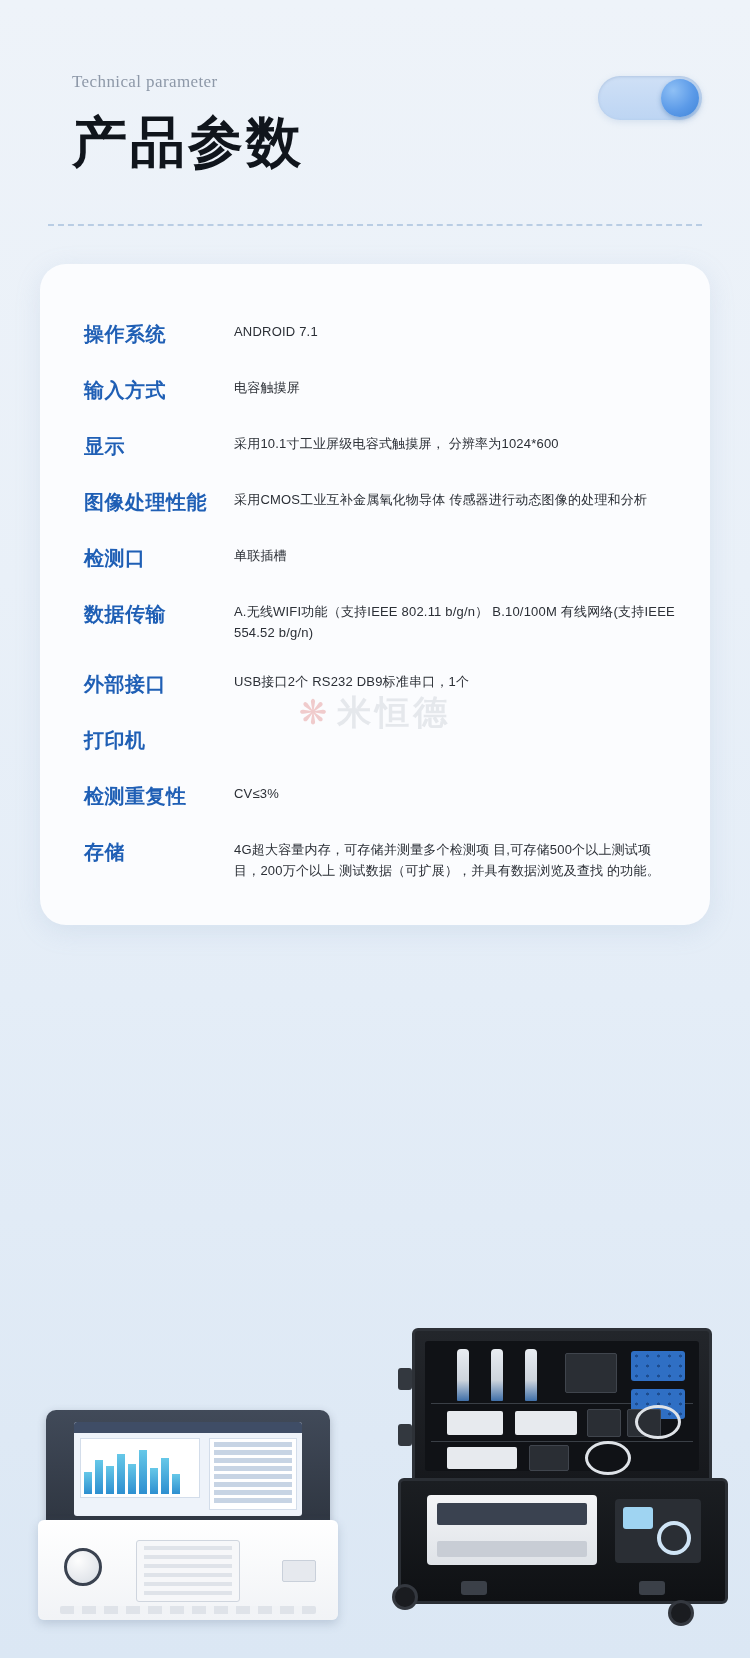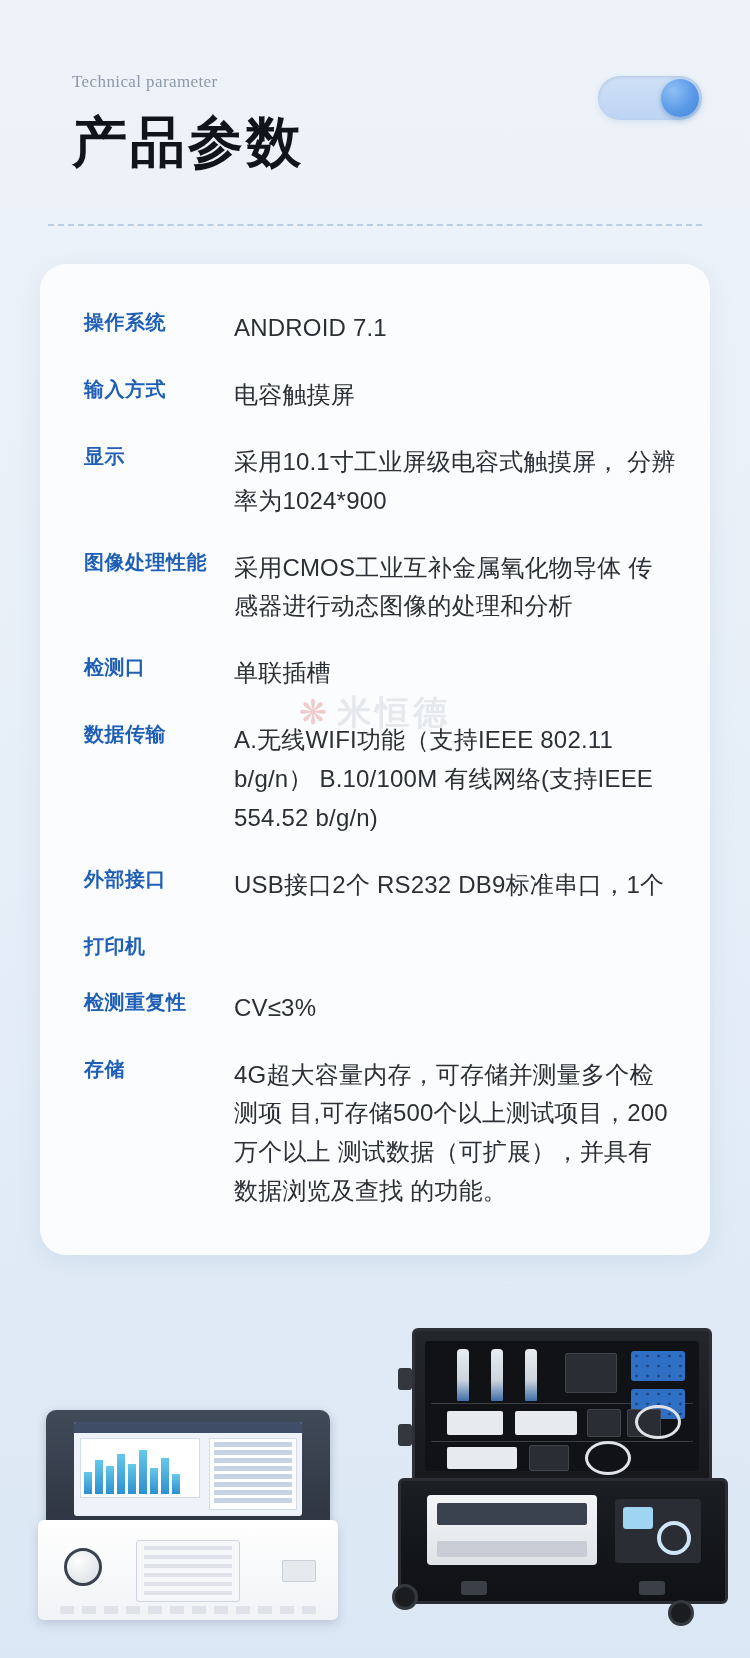--- a/index.html
+++ b/index.html
@@ -65,40 +65,40 @@
     border-top: 2px dashed #b9cde4;
     height: 0;
   }
 
   
   .card {
     margin: 38px 40px 0 40px;
     background: #fbfcfe;
     border-radius: 26px;
     box-shadow: 0 6px 26px rgba(140,165,200,0.18);
-    padding: 44px 34px 44px 44px;
+    padding: 56px 34px 44px 44px;
   }
   .spec-row {
     display: flex;
     align-items: flex-start;
     margin-bottom: 27px;
   }
   .spec-row:last-child { margin-bottom: 0; }
   .spec-label {
     width: 150px;
     flex: 0 0 150px;
     font-size: 20px;
     font-weight: bold;
     color: #1f5fb5;
     line-height: 1.45;
     letter-spacing: 0.5px;
   }
   .spec-value {
     flex: 1;
-    font-size: 24px;
+    font-size: 13px;
     color: #2b2f36;
     line-height: 1.62;
     padding-top: 1px;
     letter-spacing: 0.2px;
   }
 
   
   .watermark {
     position: absolute;
     left: 50%;
@@ -363,21 +363,21 @@
   </div>
 
   <div class="spec-row">
     <div class="spec-label">输入方式</div>
     <div class="spec-value">电容触摸屏</div>
   </div>
 
   <div class="spec-row">
     <div class="spec-label">显示</div>
     <div class="spec-value">采用10.1寸工业屏级电容式触摸屏，
-分辨率为1024*900</div>
+分辨率为1024*600</div>
   </div>
 
   <div class="spec-row">
     <div class="spec-label">图像处理性能</div>
     <div class="spec-value">采用CMOS工业互补金属氧化物导体
 传感器进行动态图像的处理和分析</div>
   </div>
 
   <div class="spec-row">
     <div class="spec-label">检测口</div>

